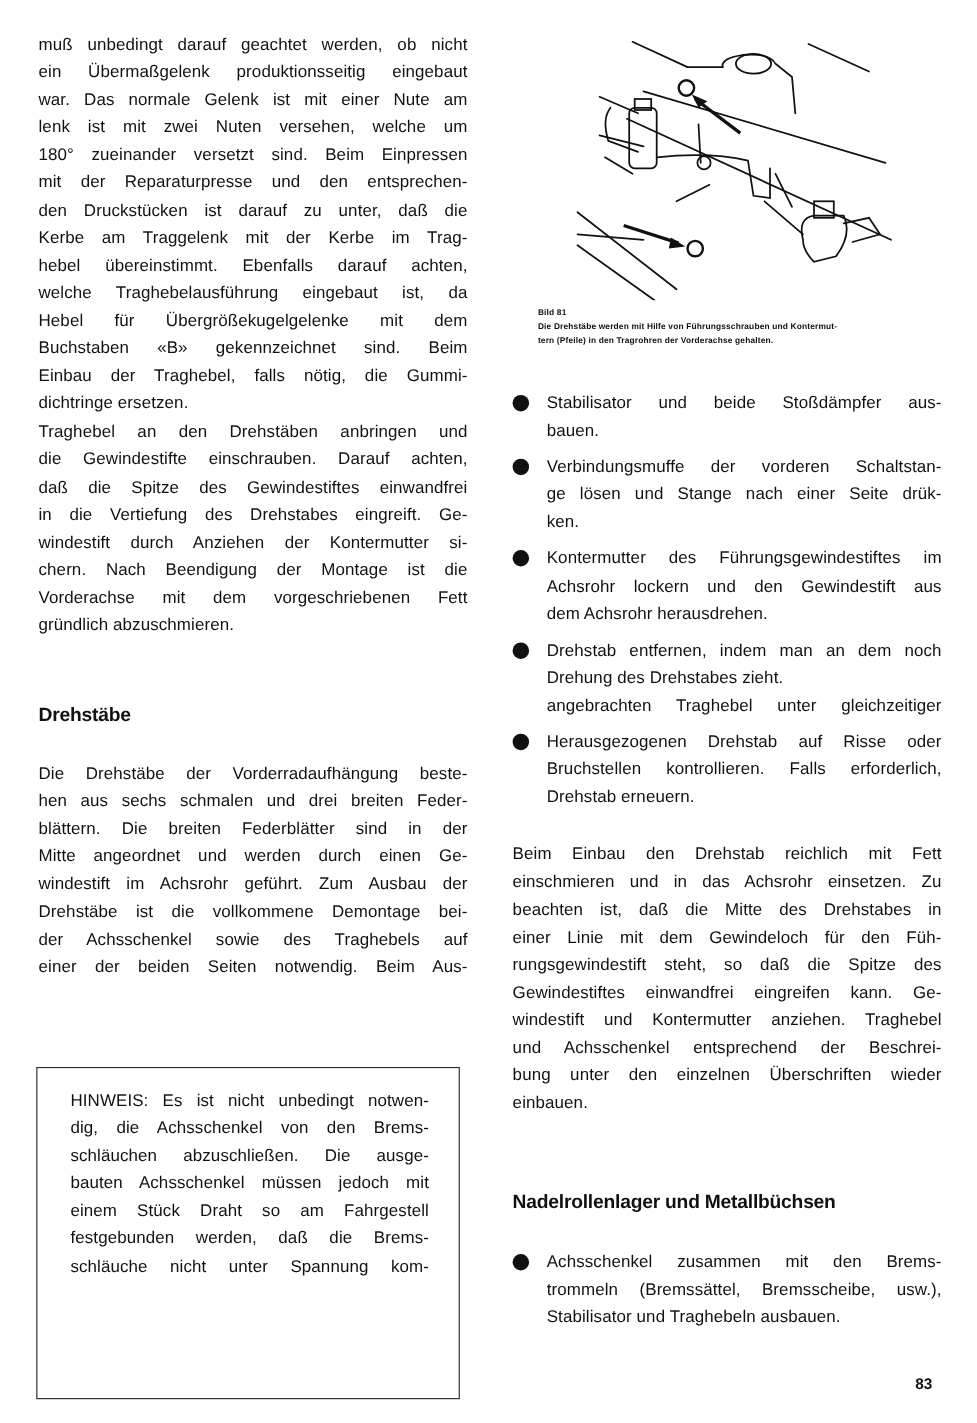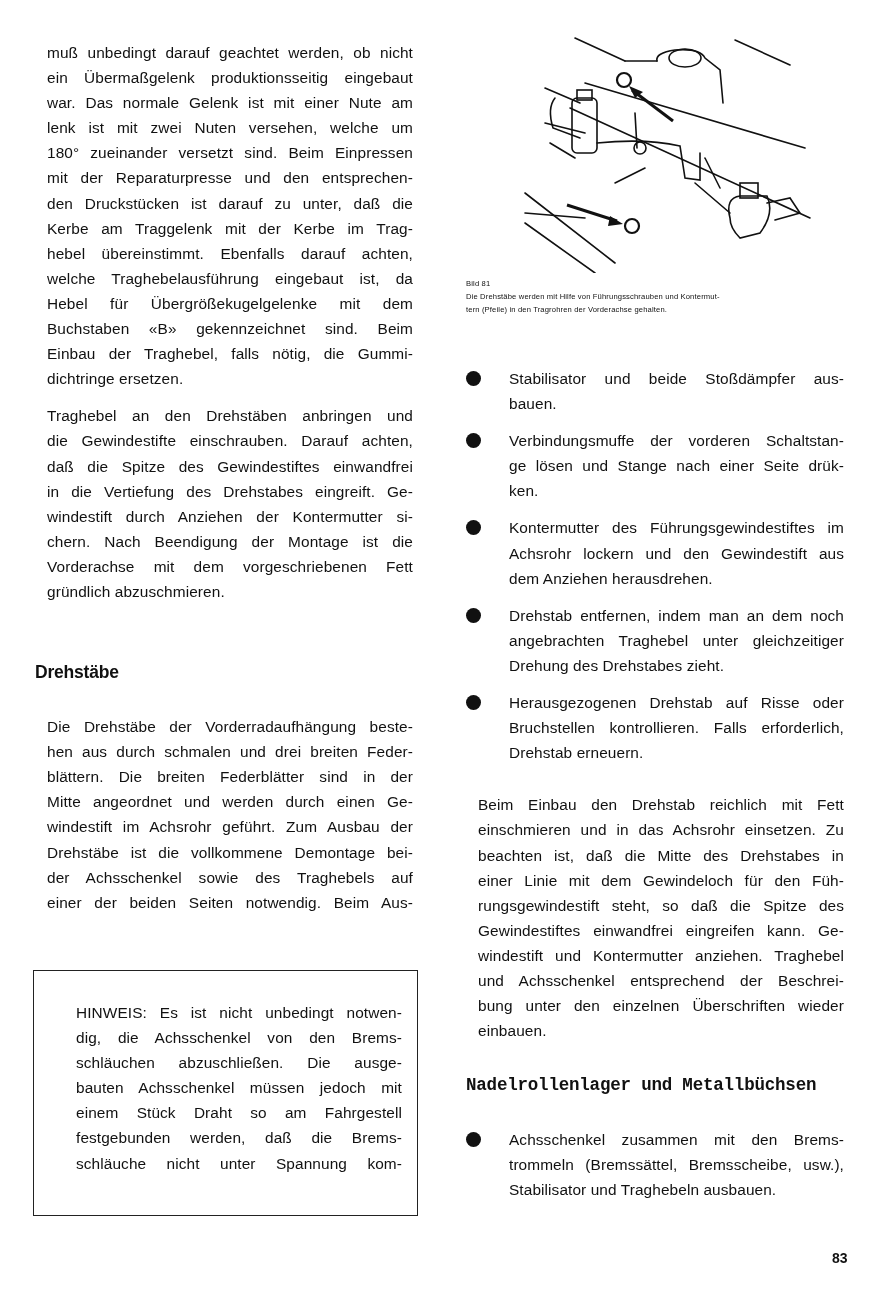--- a/index.html
+++ b/index.html
@@ -1,29 +1,29 @@
 <!DOCTYPE html>
 <html><head>
   <meta charset="utf-8">
   <style>
     html, body { margin: 0; padding: 0; background: #ffffff; }
     body { width: 888px; height: 1294px; position: relative; overflow: hidden;
            font-family: "Liberation Sans", "DejaVu Sans", sans-serif; color: #111; }
     .col { position: absolute; }
     .left { left: 35px; top: 28px; width: 390px; }
-    .p { font-size: 15.4px; line-height: 25.1px; text-align: justify; margin: 12px; letter-spacing: 0.1px; }
+    .p { font-size: 15.4px; line-height: 25.1px; text-align: justify; margin: 0; letter-spacing: 0.1px; }
     .p .ln { display: block; text-align: justify; text-align-last: justify; white-space: nowrap; }
     .p .ln.last { text-align-last: left; }
     .h { font-weight: bold; font-size: 17.5px; margin: 0; letter-spacing: -0.2px; }
-    .note { position: absolute; left: 33px; top: 970px; width: 385px; height: 246px;
+    .note { position: absolute; left: 33px; top: 970px; width: 385px; height: 302px;
             border: 1.5px solid #222; box-sizing: border-box; }
     .note .p { position: absolute; left: 30px; top: 17px; width: 326px; }
     .figure { position: absolute; left: 505px; top: 28px; width: 350px; height: 245px; }
-    .caption { position: absolute; left: 466px; top: 277px; width: 390px; font-size: 7.6px;
-               line-height: 13px; font-weight: normal; letter-spacing: 0.15px; }
+    .caption { position: absolute; left: 489px; top: 277px; width: 390px; font-size: 7.6px;
+               line-height: 13px; font-weight: bold; letter-spacing: 0.15px; }
     .bullets { position: absolute; left: 466px; top: 354px; width: 390px; }
     .bl { position: relative; padding-left: 31px; margin-bottom: 8px; }
     .dot { position: absolute; left: 0; top: 5px; width: 15px; height: 15px; border-radius: 50%; background: #111; }
     .page-num { position: absolute; left: 832px; top: 1250px; font-size: 14px; font-weight: bold; }
   </style>
 </head>
 <body>
 
 <div class="col left">
   <p class="p">
@@ -48,21 +48,21 @@
       <span class="ln">daß die Spitze des Gewindestiftes einwandfrei</span>
       <span class="ln">in die Vertiefung des Drehstabes eingreift. Ge-</span>
       <span class="ln">windestift durch Anziehen der Kontermutter si-</span>
       <span class="ln">chern. Nach Beendigung der Montage ist die</span>
       <span class="ln">Vorderachse mit dem vorgeschriebenen Fett</span>
       <span class="ln last">gründlich abzuschmieren.</span>
     </p>
   <h2 class="h" style="margin-top:58px;">Drehstäbe</h2>
   <p class="p" style="margin-top:31px;">
       <span class="ln">Die Drehstäbe der Vorderradaufhängung beste-</span>
-      <span class="ln">hen aus durch schmalen und drei breiten Feder-</span>
+      <span class="ln">hen aus sechs schmalen und drei breiten Feder-</span>
       <span class="ln">blättern. Die breiten Federblätter sind in der</span>
       <span class="ln">Mitte angeordnet und werden durch einen Ge-</span>
       <span class="ln">windestift im Achsrohr geführt. Zum Ausbau der</span>
       <span class="ln">Drehstäbe ist die vollkommene Demontage bei-</span>
       <span class="ln">der Achsschenkel sowie des Traghebels auf</span>
       <span class="ln">einer der beiden Seiten notwendig. Beim Aus-</span>
     </p>
 </div>
 
 <div class="note">
@@ -137,29 +137,29 @@
         <span class="ln">Verbindungsmuffe der vorderen Schaltstan-</span>
         <span class="ln">ge lösen und Stange nach einer Seite drük-</span>
         <span class="ln last">ken.</span>
       </p>
     </div>
   <div class="bl">
       <span class="dot"></span>
       <p class="p">
         <span class="ln">Kontermutter des Führungsgewindestiftes im</span>
         <span class="ln">Achsrohr lockern und den Gewindestift aus</span>
-        <span class="ln last">dem Anziehen herausdrehen.</span>
+        <span class="ln last">dem Achsrohr herausdrehen.</span>
       </p>
     </div>
   <div class="bl">
       <span class="dot"></span>
       <p class="p">
         <span class="ln">Drehstab entfernen, indem man an dem noch</span>
+        <span class="ln last">Drehung des Drehstabes zieht.</span>
         <span class="ln">angebrachten Traghebel unter gleichzeitiger</span>
-        <span class="ln last">Drehung des Drehstabes zieht.</span>
       </p>
     </div>
   <div class="bl">
       <span class="dot"></span>
       <p class="p">
         <span class="ln">Herausgezogenen Drehstab auf Risse oder</span>
         <span class="ln">Bruchstellen kontrollieren. Falls erforderlich,</span>
         <span class="ln last">Drehstab erneuern.</span>
       </p>
     </div>
@@ -170,21 +170,21 @@
       <span class="ln">beachten ist, daß die Mitte des Drehstabes in</span>
       <span class="ln">einer Linie mit dem Gewindeloch für den Füh-</span>
       <span class="ln">rungsgewindestift steht, so daß die Spitze des</span>
       <span class="ln">Gewindestiftes einwandfrei eingreifen kann. Ge-</span>
       <span class="ln">windestift und Kontermutter anziehen. Traghebel</span>
       <span class="ln">und Achsschenkel entsprechend der Beschrei-</span>
       <span class="ln">bung unter den einzelnen Überschriften wieder</span>
       <span class="ln last">einbauen.</span>
     </p>
 
-  <h2 class="h" style="margin-top:32px;font-family:Liberation Mono, monospace;">Nadelrollenlager und Metallbüchsen</h2>
+  <h2 class="h" style="margin-top:67px;">Nadelrollenlager und Metallbüchsen</h2>
 
   <div class="bl" style="margin-top:32px;">
       <span class="dot"></span>
       <p class="p">
         <span class="ln">Achsschenkel zusammen mit den Brems-</span>
         <span class="ln">trommeln (Bremssättel, Bremsscheibe, usw.),</span>
         <span class="ln last">Stabilisator und Traghebeln ausbauen.</span>
       </p>
     </div>
 </div>

